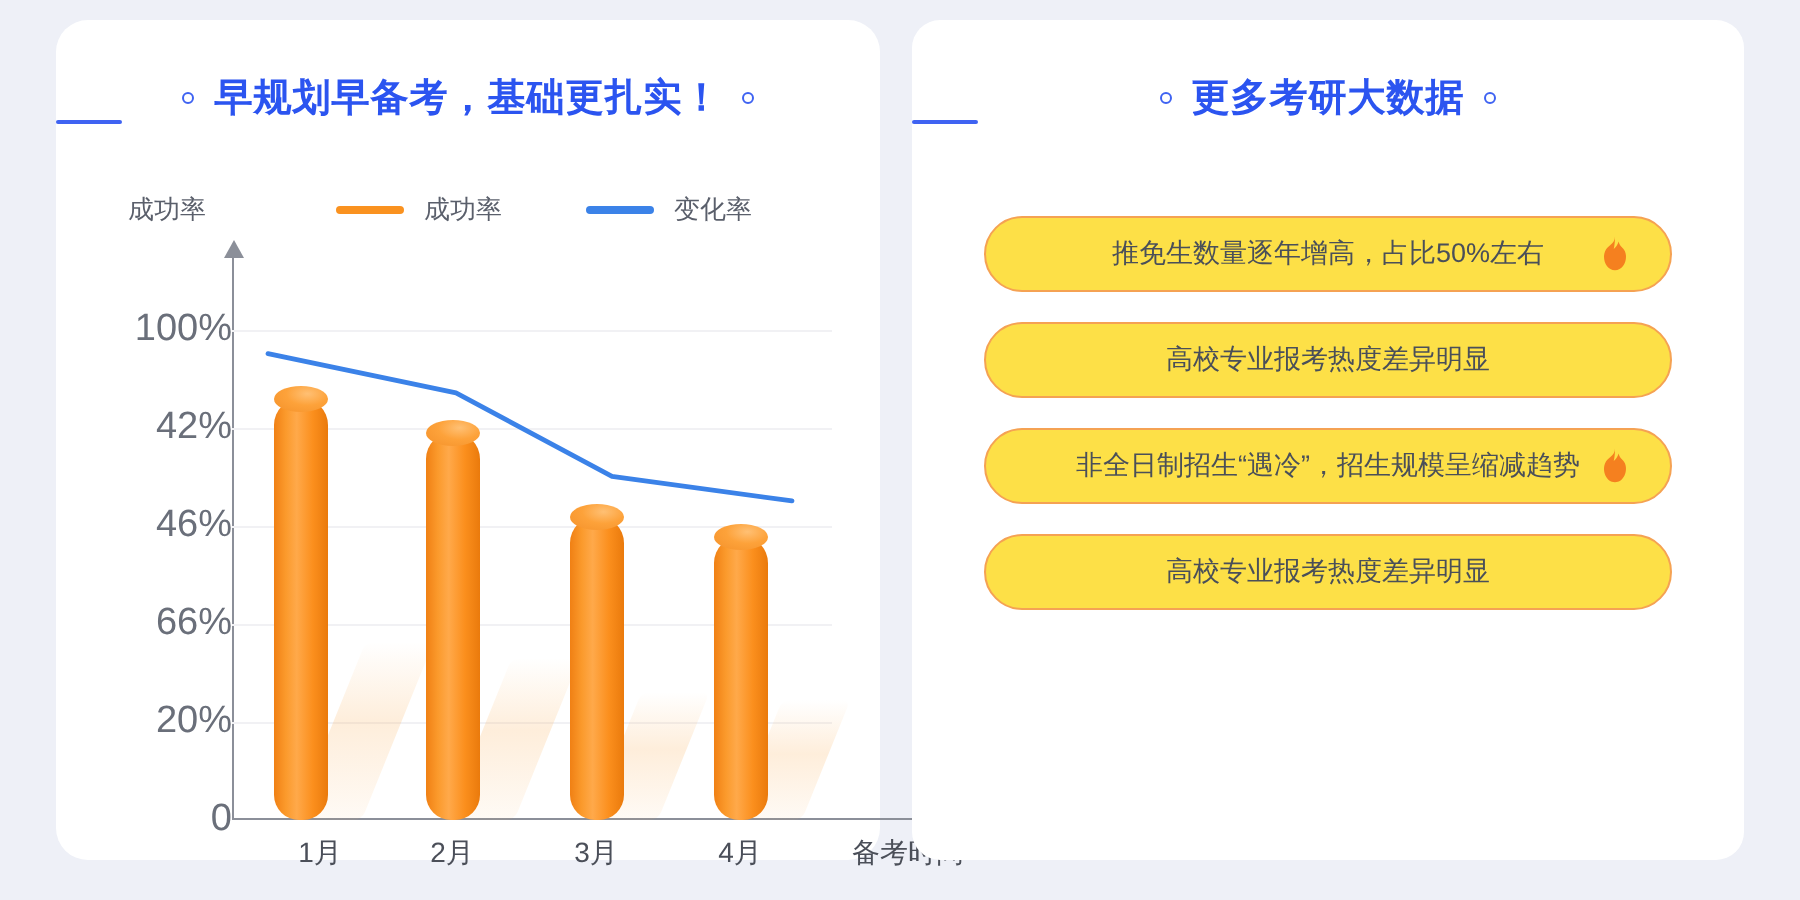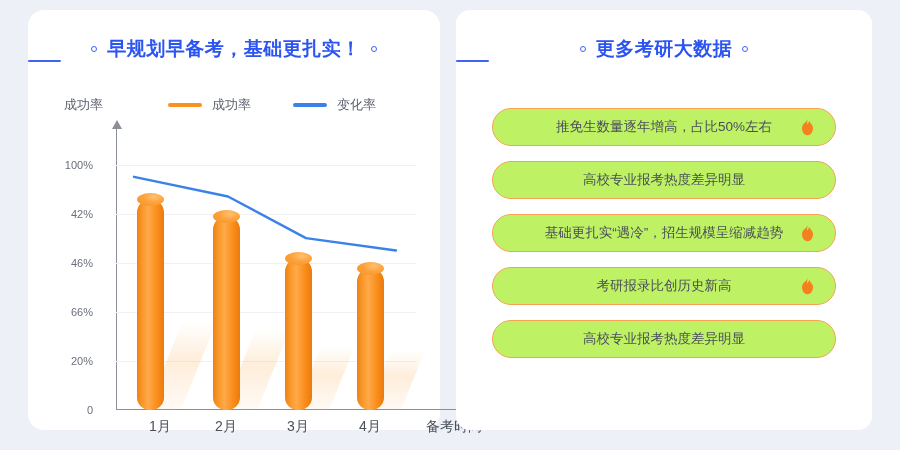--- a/index.html
+++ b/index.html
@@ -62,23 +62,23 @@
   .plot {
     position: absolute;
     left: 60px; top: 10px;
     width: 304px; height: 270px;
   }
   .gridline {
     position: absolute; left: 0; width: 300px; height: 1px;
     background: #f1f1f4;
   }
   .ytick {
-    position: absolute; right: 100%; margin-right: 23px;
+    position: absolute; right: 100%; margin-right: 0;
     transform: translateY(-50%);
-    font-size: 11px; color: #6a6f7a; white-space: nowrap; text-align: right;
+    font-size: 19px; color: #6a6f7a; white-space: nowrap; text-align: right;
   }
   .axis-y {
     position: absolute; left: 0; top: -12px; bottom: 0;
     width: 1.4px; background: #8b8f99;
   }
   .axis-y::after {
     content: ""; position: absolute; left: -4px; top: -8px;
     border-left: 5px solid transparent; border-right: 5px solid transparent;
     border-bottom: 9px solid #8b8f99;
   }
@@ -128,21 +128,21 @@
   .datalist {
     position: absolute; left: 36px; top: 98px;
     width: 344px;
     display: flex; flex-direction: column; gap: 15px;
   }
   .data-item {
     position: relative;
     height: 38px;
     border: 1.3px solid #f5a253;
     border-radius: 19px;
-    background: #bef264;
+    background: #fde047;
     display: flex; align-items: center; justify-content: center;
   }
   .data-text {
     font-size: 13.5px; color: #4a4f59; white-space: nowrap;
   }
   .flame {
     position: absolute; right: 20px; top: 50%;
     transform: translateY(-50%);
     width: 15px; height: 18px;
   }
@@ -249,29 +249,23 @@
         <div class="data-item">
           <span class="data-text">推免生数量逐年增高，占比50%左右</span>
           <svg class="flame" viewBox="0 0 24 28">
             <path d="M12 0 C12 6 6 7 4 12 C1.5 18 5 27 12 27 C19 27 22.5 18 20 12 C18.5 8.5 15.5 8 15 4 C13.8 7 12.8 8.5 11 10 C11.8 6.5 12 3 12 0 Z" fill="#f5801f"></path>
           </svg>
         </div>
         <div class="data-item">
           <span class="data-text">高校专业报考热度差异明显</span>
         </div>
         <div class="data-item">
-          <span class="data-text">基础更扎实“遇冷”，招生规模呈缩减趋势</span>
+          <span class="data-text">非全日制招生“遇冷”，招生规模呈缩减趋势</span>
           <svg class="flame" viewBox="0 0 24 28">
             <path d="M12 0 C12 6 6 7 4 12 C1.5 18 5 27 12 27 C19 27 22.5 18 20 12 C18.5 8.5 15.5 8 15 4 C13.8 7 12.8 8.5 11 10 C11.8 6.5 12 3 12 0 Z" fill="#f5801f"></path>
           </svg>
         </div>
         <div class="data-item">
-          <span class="data-text">考研报录比创历史新高</span>
-          <svg class="flame" viewBox="0 0 24 28">
-            <path d="M12 0 C12 6 6 7 4 12 C1.5 18 5 27 12 27 C19 27 22.5 18 20 12 C18.5 8.5 15.5 8 15 4 C13.8 7 12.8 8.5 11 10 C11.8 6.5 12 3 12 0 Z" fill="#f5801f"></path>
-          </svg>
-        </div>
-        <div class="data-item">
           <span class="data-text">高校专业报考热度差异明显</span>
         </div>
       </div>
   </div>
 </div>
 
 </body></html>

